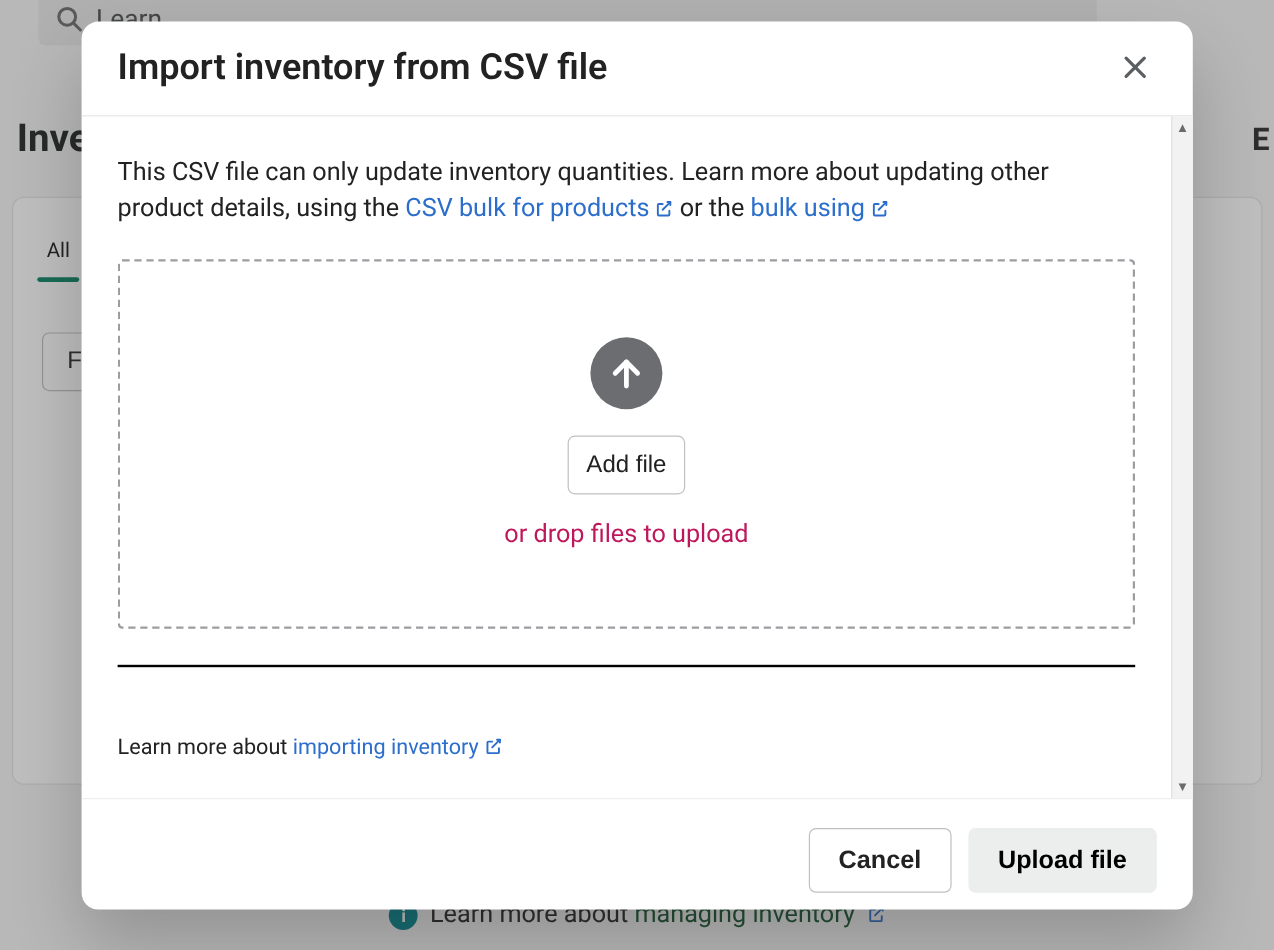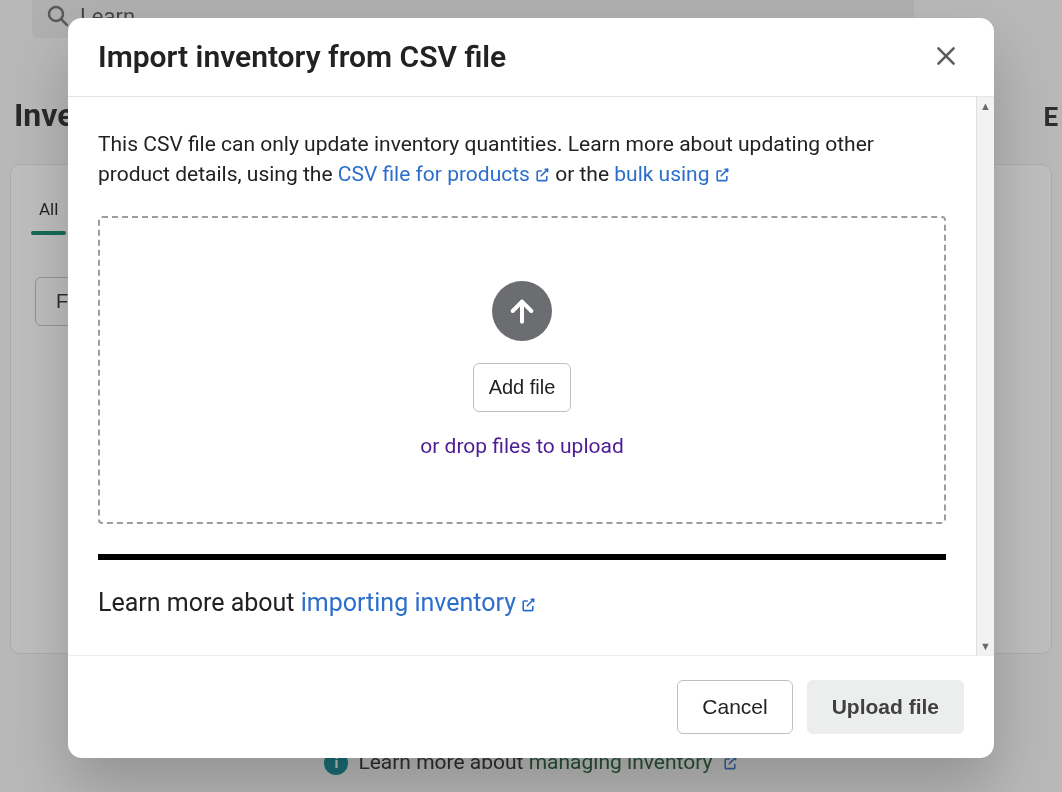--- a/index.html
+++ b/index.html
@@ -212,53 +212,53 @@
       border: 1px solid #c0c0c2;
       background: #fff;
       border-radius: 6px;
       padding: 12px 15px;
       font-size: 20px;
       color: #222;
       cursor: pointer;
     }
     .drop-hint {
       font-size: 21px;
-      color: #4c1d95;
+      color: #be185d;
     }
     .footnote {
-      border-top: 6px solid #000000;
+      border-top: 2px solid #000000;
       margin-top: 30px;
-      padding-top: 28px;
-      font-size: 25px;
+      padding-top: 56px;
+      font-size: 18px;
       color: #222;
     }
     .footnote a { color: #2c6ecb; text-decoration: none; }
     .modal-footer {
       display: flex;
       justify-content: flex-end;
       gap: 14px;
       padding: 24px 30px;
       border-top: 1px solid #eee;
     }
     .btn {
       border-radius: 6px;
       padding: 14px 24px;
       font-size: 21px;
-      font-weight: 400;
+      font-weight: 700;
       cursor: pointer;
       border: 1px solid transparent;
     }
     .btn-secondary {
       background: #fff;
       border-color: #c0c0c2;
       color: #222;
     }
     .btn-primary {
       background: #eceded;
-      color: #404040;
+      color: #000000;
       border-color: #eceded;
       cursor: not-allowed;
       font-weight: 600;
     }
   </style>
 </head>
 <body>
 
 <div class="backdrop">
   <div class="searchbar">
@@ -304,21 +304,21 @@
           <line x1="5" y1="5" x2="19" y2="19"></line>
           <line x1="19" y1="5" x2="5" y2="19"></line>
         </svg>
     </button>
   </div>
 
   <div class="modal-body-wrap">
     <div class="modal-body">
       <div class="body-inner">
         <p class="desc">
-          <span>This CSV file can only update inventory quantities. Learn more about updating other product details, using the </span><a href="#"><span>CSV file for products</span><span class="ext-icon"><svg width="16" height="16" viewBox="0 0 20 20" fill="none" stroke="#2c6ecb" stroke-width="2" stroke-linecap="round" stroke-linejoin="round">
+          <span>This CSV file can only update inventory quantities. Learn more about updating other product details, using the </span><a href="#"><span>CSV bulk for products</span><span class="ext-icon"><svg width="16" height="16" viewBox="0 0 20 20" fill="none" stroke="#2c6ecb" stroke-width="2" stroke-linecap="round" stroke-linejoin="round">
                   <path d="M14 3h3v3"></path>
                   <path d="M9 11l8-8"></path>
                   <path d="M16 12v4a1 1 0 0 1-1 1H5a1 1 0 0 1-1-1V6a1 1 0 0 1 1-1h4"></path>
                 </svg></span></a><span> or the </span><a href="#"><span>bulk using</span><span class="ext-icon"><svg width="16" height="16" viewBox="0 0 20 20" fill="none" stroke="#2c6ecb" stroke-width="2" stroke-linecap="round" stroke-linejoin="round">
                   <path d="M14 3h3v3"></path>
                   <path d="M9 11l8-8"></path>
                   <path d="M16 12v4a1 1 0 0 1-1 1H5a1 1 0 0 1-1-1V6a1 1 0 0 1 1-1h4"></path>
                 </svg></span></a>
         </p>
 

